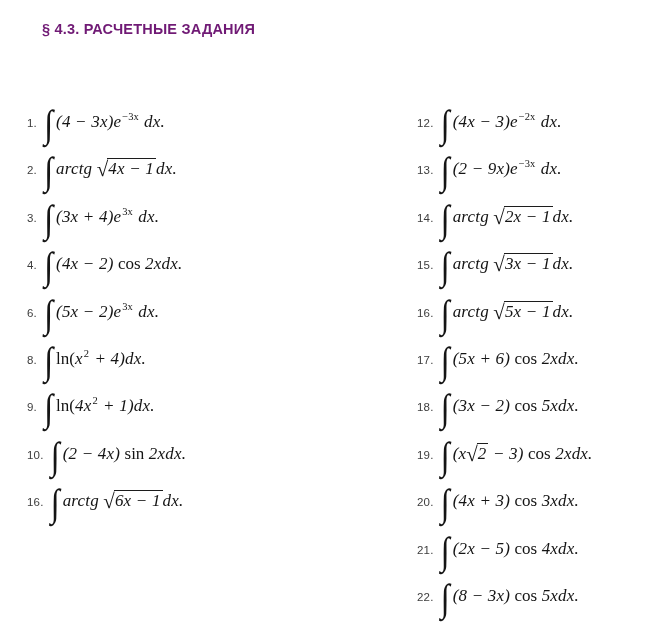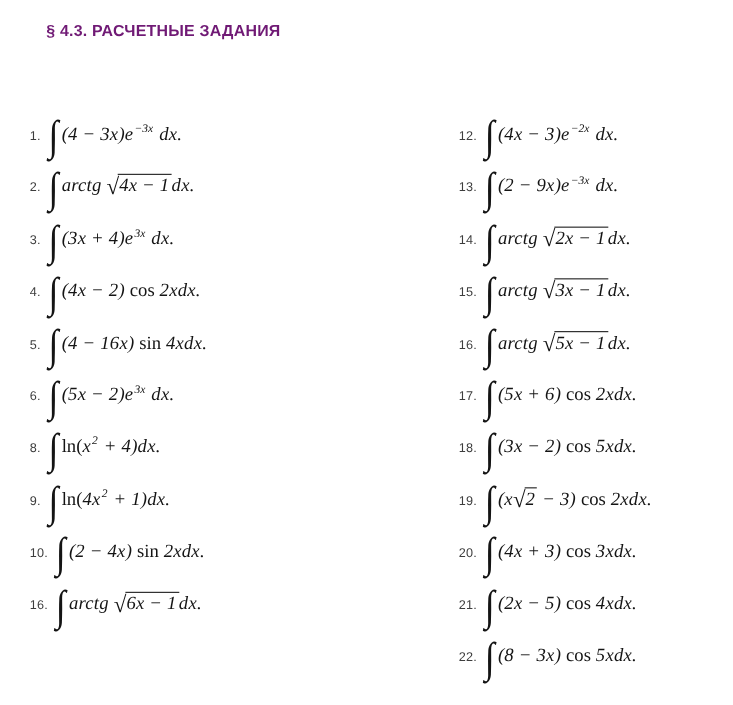--- a/index.html
+++ b/index.html
@@ -29,21 +29,21 @@
     display:inline;font-family:"Liberation Serif",serif;
     font-size:17px;color:#141414;
   }
   .int{
     font-style:normal;font-size:33px;line-height:0;display:inline-block;
     transform:scaleY(1.18);vertical-align:-8px;margin:0 3px 0 1px;font-weight:400;
   }
   .it{font-style:italic;letter-spacing:.2px;text-align:center;}
   .rm{font-style:normal;}
   .sup{
-    font-style:italic;font-size:10.5px;line-height:0;
+    font-size:10.5px;line-height:0;
     position:relative;top:-7px;margin:0 1px 0 1px;
   }
   .sqrt{white-space:nowrap;}
   .rad{
     font-style:normal;font-size:21px;line-height:0;
     display:inline-block;vertical-align:-2px;margin-right:-1px;
   }
   .sbody{
     font-style:italic;letter-spacing:.2px;
     border-top:1.2px solid #1c1c1c;padding:0 2px 0 1px;
@@ -52,21 +52,20 @@
 </head>
 <body>
 
 <div class="page">
   <h1 class="section-heading">§ 4.3. РАСЧЕТНЫЕ ЗАДАНИЯ</h1>
   <div class="col col-left" id="col-left">
       <div class="row"><span class="num">1.</span><span class="formula"><span class="int">∫</span><span class="it">(4 − 3x)e</span><span class="sup">−3x</span><span class="it"> dx.</span></span></div>
       <div class="row"><span class="num">2.</span><span class="formula"><span class="int">∫</span><span class="it">arctg </span><span class="sqrt"><span class="rad">√</span><span class="sbody">4x − 1</span></span><span class="it">dx.</span></span></div>
       <div class="row"><span class="num">3.</span><span class="formula"><span class="int">∫</span><span class="it">(3x + 4)e</span><span class="sup">3x</span><span class="it"> dx.</span></span></div>
       <div class="row"><span class="num">4.</span><span class="formula"><span class="int">∫</span><span class="it">(4x − 2) </span><span class="rm">cos</span><span class="it"> 2xdx.</span></span></div>
-      <div class="row"><span class="num">5.</span><span class="formula"><span class="int">∫</span><span class="it">(4 − 16x) </span><span class="rm">sin</span><span class="it"> 4xdx.</span></span></div>
       <div class="row"><span class="num">6.</span><span class="formula"><span class="int">∫</span><span class="it">(5x − 2)e</span><span class="sup">3x</span><span class="it"> dx.</span></span></div>
       <div class="row"><span class="num">8.</span><span class="formula"><span class="int">∫</span><span class="rm">ln(</span><span class="it">x</span><span class="sup">2</span><span class="it"> + 4)dx.</span></span></div>
       <div class="row"><span class="num">9.</span><span class="formula"><span class="int">∫</span><span class="rm">ln(</span><span class="it">4x</span><span class="sup">2</span><span class="it"> + 1)dx.</span></span></div>
       <div class="row"><span class="num">10.</span><span class="formula"><span class="int">∫</span><span class="it">(2 − 4x) </span><span class="rm">sin</span><span class="it"> 2xdx.</span></span></div>
       <div class="row"><span class="num">16.</span><span class="formula"><span class="int">∫</span><span class="it">arctg </span><span class="sqrt"><span class="rad">√</span><span class="sbody">6x − 1</span></span><span class="it">dx.</span></span></div>
     </div>
   <div class="col col-right" id="col-right">
       <div class="row"><span class="num">12.</span><span class="formula"><span class="int">∫</span><span class="it">(4x − 3)e</span><span class="sup">−2x</span><span class="it"> dx.</span></span></div>
       <div class="row"><span class="num">13.</span><span class="formula"><span class="int">∫</span><span class="it">(2 − 9x)e</span><span class="sup">−3x</span><span class="it"> dx.</span></span></div>
       <div class="row"><span class="num">14.</span><span class="formula"><span class="int">∫</span><span class="it">arctg </span><span class="sqrt"><span class="rad">√</span><span class="sbody">2x − 1</span></span><span class="it">dx.</span></span></div>

